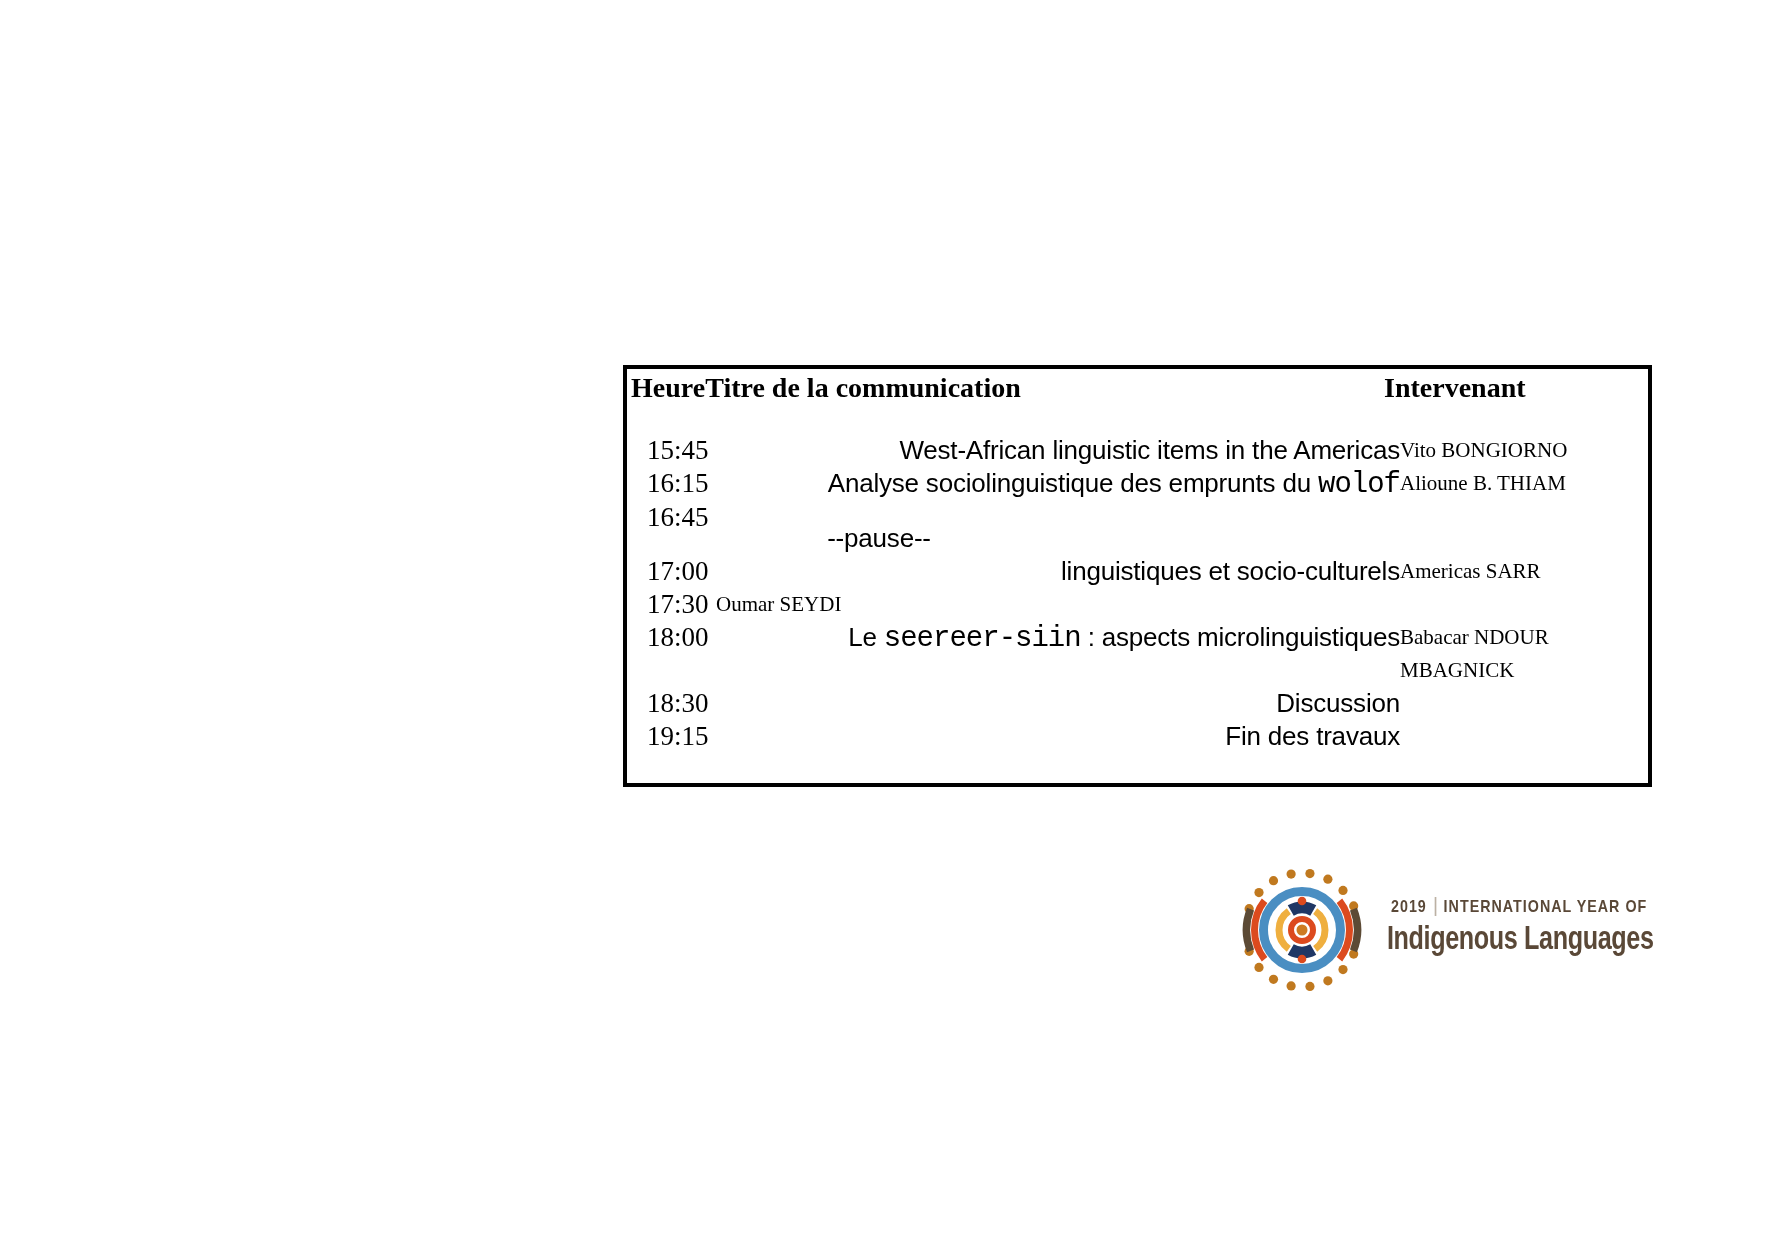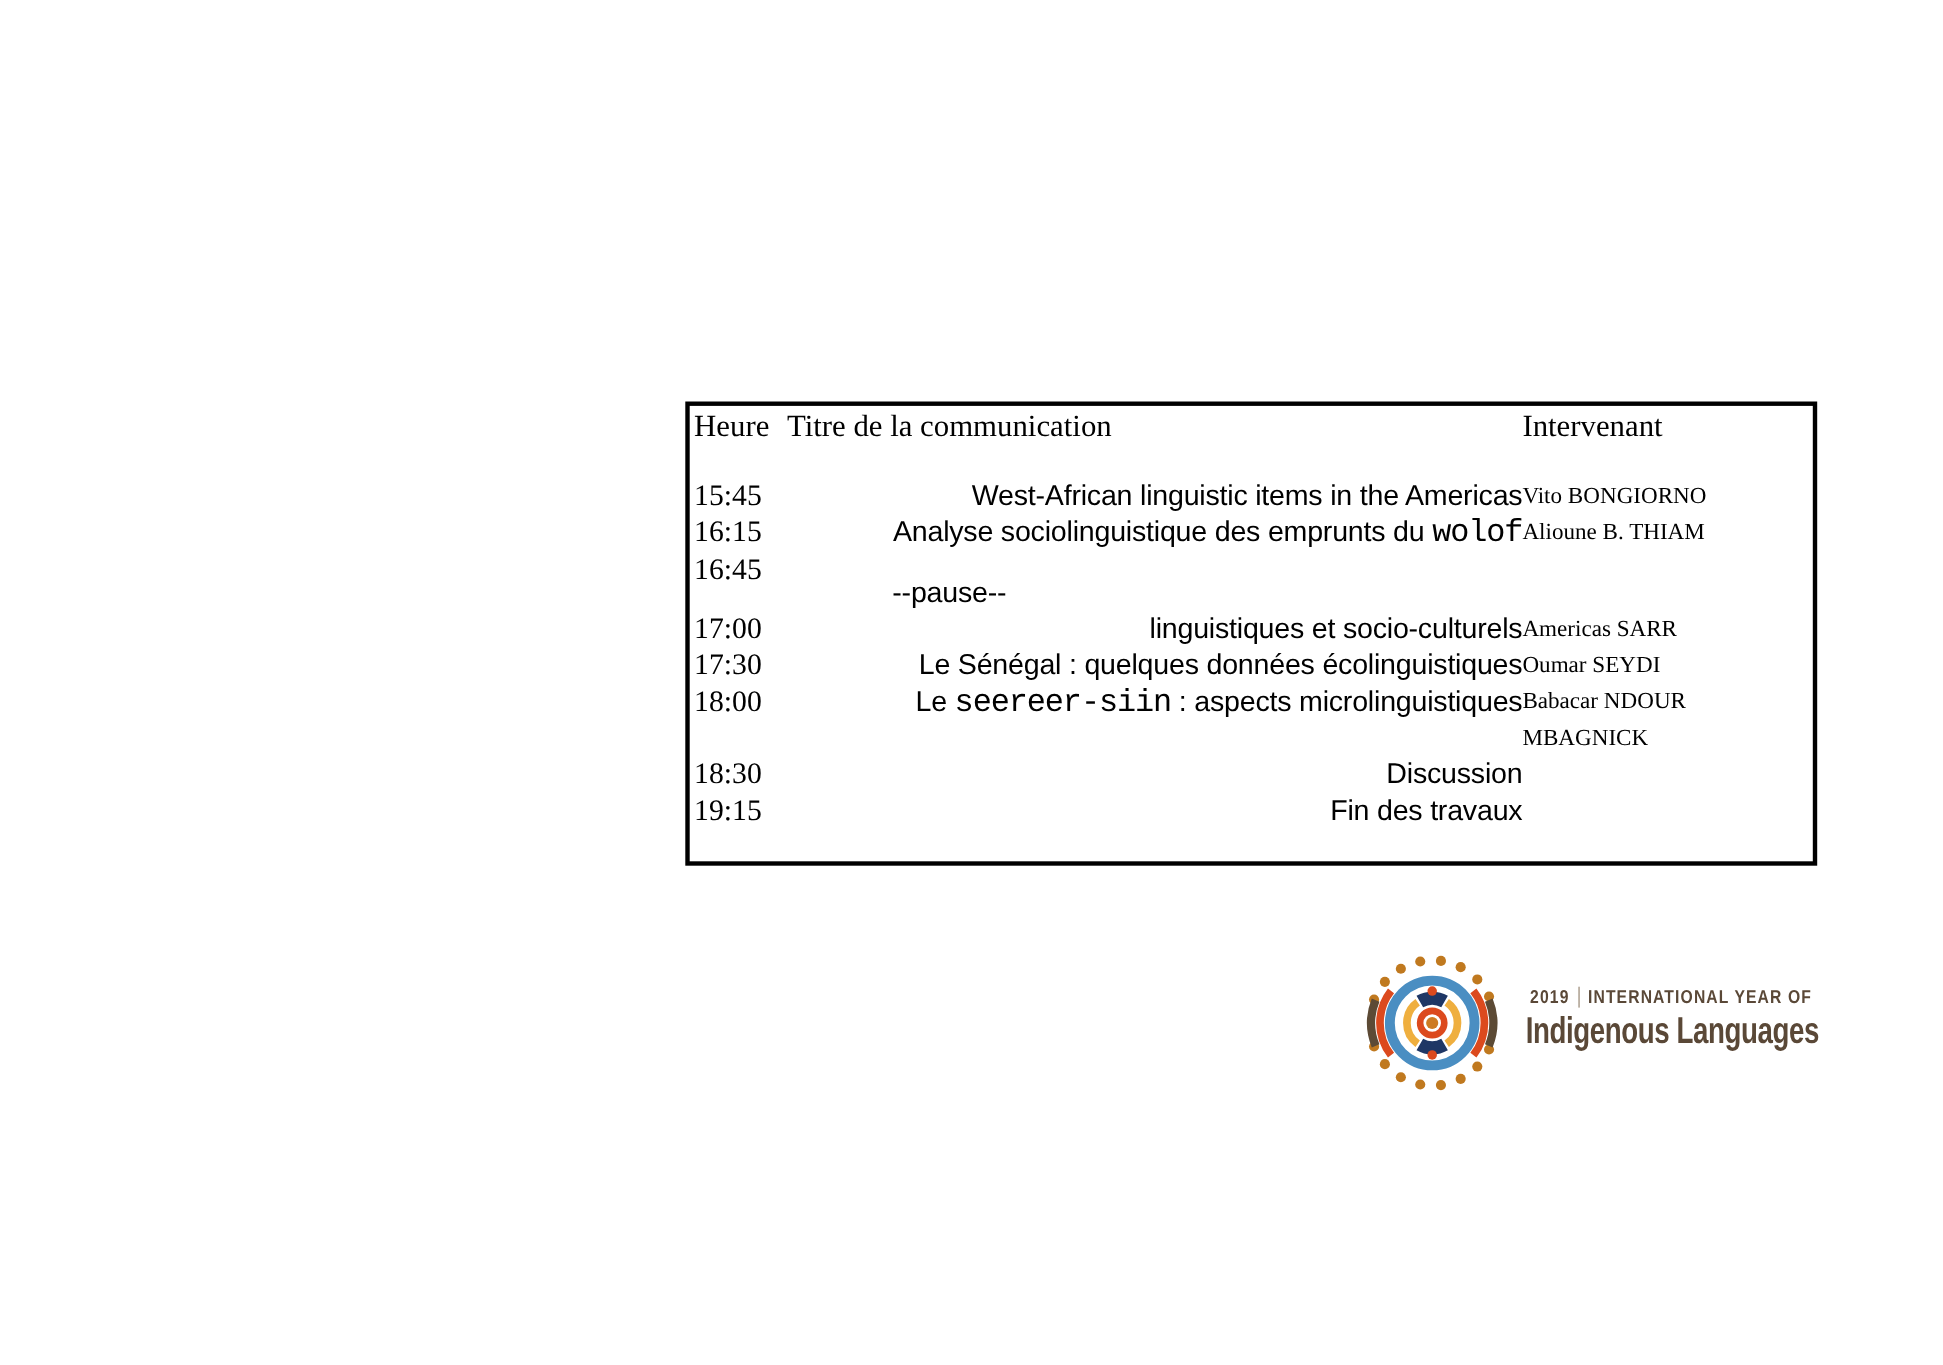--- a/index.html
+++ b/index.html
@@ -4,24 +4,24 @@
 <style>
   html,body{margin:0;padding:0;background:#ffffff;}
   .page{position:relative;width:1766px;height:1241px;background:#ffffff;overflow:hidden;
         font-family:"Liberation Serif",serif;color:#000;}
 
   
   .tablebox{position:absolute;left:623px;top:365px;width:1029px;height:422px;
             border:4px solid #000;box-sizing:border-box;background:#fff;}
   .grid-row{display:grid;grid-template-columns:69px 684px 1fr;padding-left:4px;}
   .hrow{position:absolute;top:3px;left:0;right:0;
-        font-family:"Liberation Serif",serif;font-weight:normal;font-size:28px;line-height:32px;}
+        font-family:"Liberation Serif",serif;font-weight:bold;font-size:28px;line-height:32px;}
   .hrow .title-center{display:block;width:326px;text-align:center;}
   .hrow .speaker-center{display:block;width:242px;text-align:left;}
-  .rows{position:absolute;top:65px;left:0;right:0;}
+  .rows{position:absolute;top:65px;left:0;right:0;padding-left:16px;}
   .cell{vertical-align:top;}
   .cell.time{font-family:"Liberation Serif",serif;font-size:27px;line-height:33px;}
   .cell.title{font-family:"Liberation Sans",sans-serif;font-size:26px;line-height:33px;letter-spacing:-0.2px;}
   .cell.title .line{display:block;white-space:nowrap;text-align:right;}
   .cell.title .pause{display:block;width:326px;text-align:center;white-space:nowrap;margin-top:21px;}
   .mono{font-family:"Liberation Mono",monospace;font-size:29px;letter-spacing:-1px;}
   .cell.speaker{font-family:"Liberation Serif",serif;font-size:21px;line-height:33px;}
   .cell.speaker .line{display:block;white-space:nowrap;}
 
   
@@ -89,23 +89,20 @@
         <div class="cell title">
           <span class="line">linguistiques et socio-culturels</span>
         </div>
         <div class="cell speaker">
           <span class="line">Americas SARR</span>
         </div>
       </div>
 
       <div class="grid-row">
         <div class="cell time">17:30</div>
-        <div class="cell title">
-          <span class="line">Le Sénégal : quelques données écolinguistiques</span>
-        </div>
         <div class="cell speaker">
           <span class="line">Oumar SEYDI</span>
         </div>
       </div>
 
       <div class="grid-row">
         <div class="cell time">18:00</div>
         <div class="cell title">
           <span class="line"><span>Le </span><span class="mono">seereer-siin</span><span> : aspects microlinguistiques</span></span>
         </div>

